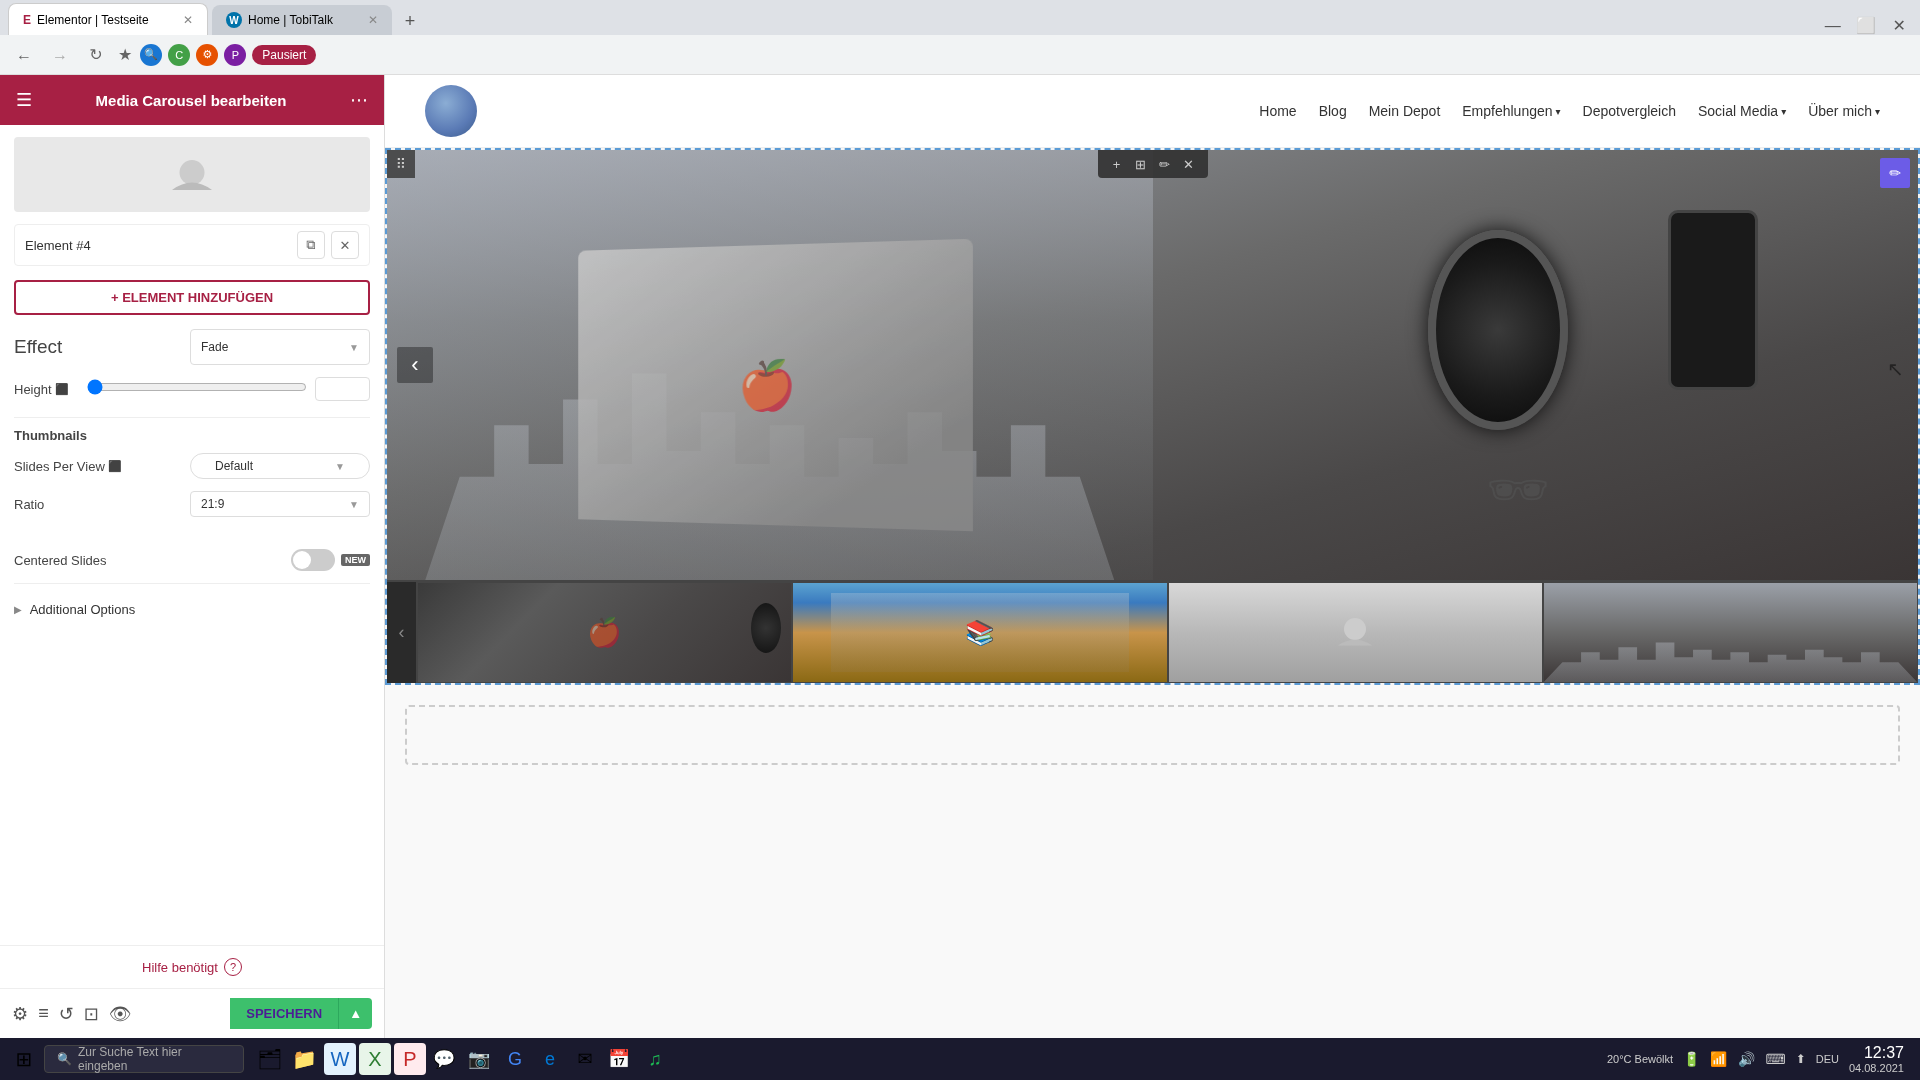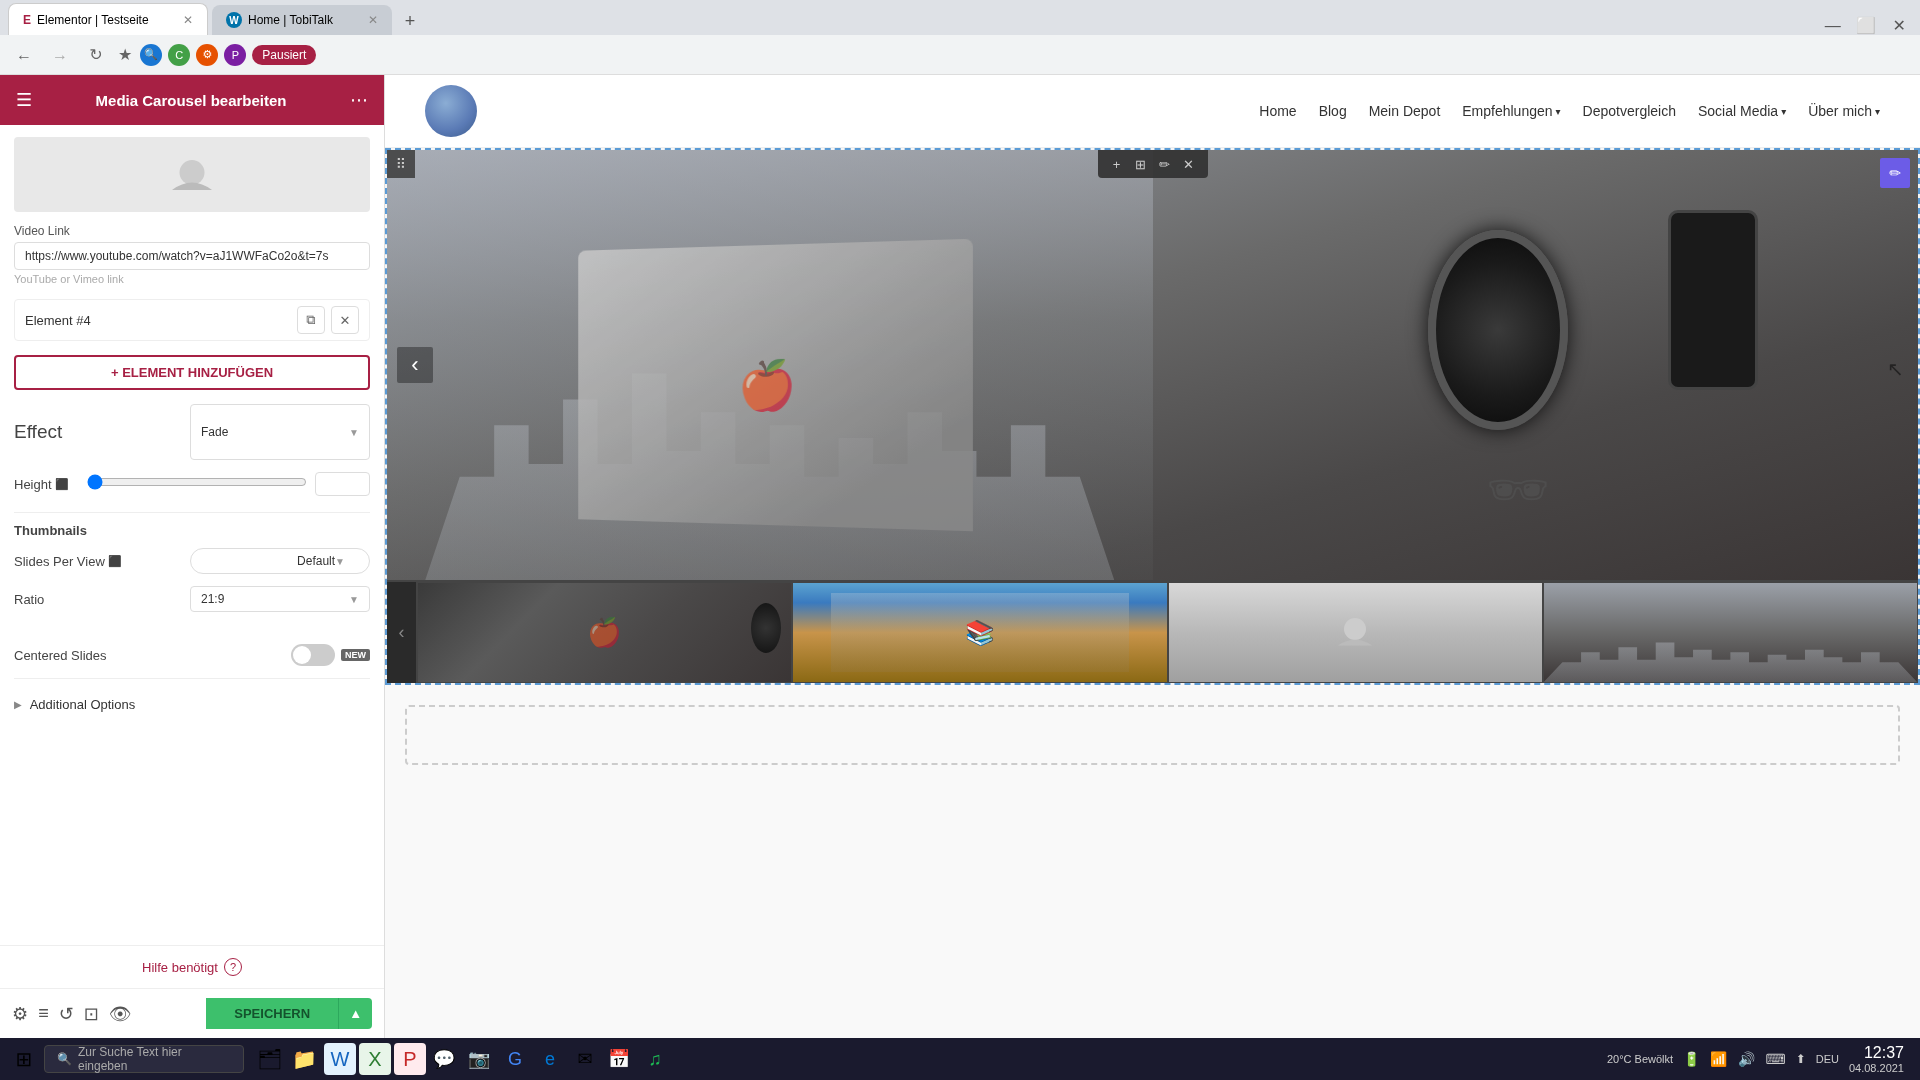--- a/index.html
+++ b/index.html
@@ -76,42 +76,37 @@
 
       
       <div style="width:100%; height:75px; background:#e8e8e8; border-radius:4px; margin-bottom:12px; display:flex; align-items:center; justify-content:center;">
         <svg width="50" height="50" viewBox="0 0 100 100" fill="none">
           <circle cx="50" cy="45" r="25" fill="#ccc"></circle>
           <path d="M10 80 Q50 50 90 80" fill="#bbb"></path>
         </svg>
       </div>
 
       
-      <div style="margin-bottom:14px;">
-        <div style="font-size:12px; color:#555; margin-bottom:4px; font-weight:500;">Video Link</div>
-        <input type="text" style="width: 100%; border: 1px solid rgb(221, 221, 221); border-radius: 4px; padding: 6px 10px; font-size: 12px; color: rgb(51, 51, 51);" value="https://www.youtube.com/watch?v=aJ1WWFaCo2o&amp;t=7s">
-        <div style="font-size:11px; color:#aaa; margin-top:3px;">YouTube or Vimeo link</div>
-      </div>
 
       
       <div style="display:flex; align-items:center; justify-content:space-between; margin-bottom:14px; border:1px solid #eee; padding:6px 10px; border-radius:4px;gap:9px;">
         <span style="font-size:13px; color:#333; font-weight:500;">Element #4</span>
         <div style="display:flex; gap:6px;">
           <button style="background:none; border:1px solid #ddd; border-radius:4px; width:28px; height:28px; display:flex; align-items:center; justify-content:center; cursor:pointer; font-size:13px; color:#666;">⧉</button>
           <button style="background:none; border:1px solid #ddd; border-radius:4px; width:28px; height:28px; display:flex; align-items:center; justify-content:center; cursor:pointer; font-size:13px; color:#666;">✕</button>
         </div>
       </div>
 
       
       <button style="width:100%; background:#fff; border:2px solid #a72044; color:#a72044; padding:8px; border-radius:4px; font-size:13px; font-weight:bold; cursor:pointer; margin-bottom:14px;">+ ELEMENT HINZUFÜGEN</button>
 
       
       <div style="display:flex; align-items:center; justify-content:space-between; margin-bottom:12px;">
         <span style="font-size:19px; color:#444;">Effect</span>
-        <div style="flex:0 0 180px; border:1px solid #ddd; border-radius:4px; padding:20px 10px; font-size:12px; color:#333; background:#fff; cursor:pointer; display:flex; align-items:center; justify-content:space-between;">
+        <div style="flex:0 0 180px; border:1px solid #ddd; border-radius:4px; padding:10px 10px; font-size:12px; color:#333; background:#fff; cursor:pointer; display:flex; align-items:center; justify-content:space-between;">
           <span>Fade</span>
           <span style="font-size:10px; color:#999;">▼</span>
         </div>
       </div>
 
       
       <div style="display:flex; align-items:center; margin-bottom:16px; gap:8px;">
         <span style="font-size:13px; color:#444; min-width:65px; display:flex; align-items:center; gap:4px;">
           <span>Height</span>
           <span style="font-size:11px; color:#888;">⬛</span>
@@ -126,21 +121,21 @@
 
       
       <div style="font-size:13px; color:#444; font-weight:600; margin-bottom:10px;">Thumbnails</div>
 
       
       <div style="display:flex; align-items:center; justify-content:space-between; margin-bottom:12px;">
         <span style="font-size:13px; color:#444; display:flex; align-items:center; gap:4px;">
           <span>Slides Per View</span>
           <span style="font-size:11px; color:#888;">⬛</span>
         </span>
-        <div style="flex:0 0 180px; border:1px solid #ddd; border-radius:13px; padding:5px 24px; font-size:12px; color:#333; background:#fff; cursor:pointer; display:flex; align-items:center; justify-content:flex-end;">
+        <div style="flex:0 0 180px; border:1px solid #ddd; border-radius:13px; padding:5px 24px; font-size:12px; color:#333; background:#fff; cursor:pointer; display:flex; align-items:center; justify-content:space-between;">
           <span>Default</span>
           <span style="font-size:10px; color:#999;">▼</span>
         </div>
       </div>
 
       
       <div style="display:flex; align-items:center; justify-content:space-between; margin-bottom:12px;">
         <span style="font-size:13px; color:#444;">Ratio</span>
         <div style="flex:0 0 180px; border:1px solid #ddd; border-radius:4px; padding:5px 10px; font-size:12px; color:#333; background:#fff; cursor:pointer; display:flex; align-items:center; justify-content:space-between;">
           <span>21:9</span>
@@ -175,21 +170,21 @@
     </div>
 
     <div style="background:#fff; height:50px; display:flex; align-items:center; padding:0 12px; gap:10px; border-top:1px solid #eee; flex-shrink:0;">
       <div style="cursor:pointer; color:#555; font-size:18px;">⚙</div>
       <div style="cursor:pointer; color:#555; font-size:18px;">≡</div>
       <div style="cursor:pointer; color:#555; font-size:18px;">↺</div>
       <div style="cursor:pointer; color:#555; font-size:18px;">⊡</div>
       <div style="cursor:pointer; color:#555; font-size:18px;">👁</div>
       <div style="flex:1;"></div>
       <div style="display:flex; border-radius:4px; overflow:hidden;">
-        <button style="background:#3dc06c; color:#14532d; border:none; border-right:1px solid #2da85d; padding:8px 28px; font-size:13px; font-weight:bold; cursor:pointer;margin-left:40px;">SPEICHERN</button>
+        <button style="background:#3dc06c; color:#4c1d95; border:none; border-right:1px solid #2da85d; padding:8px 16px; font-size:13px; font-weight:bold; cursor:pointer;margin-left:40px;">SPEICHERN</button>
         <button style="background:#3dc06c; color:#fff; border:none; padding:8px 10px; font-size:13px; cursor:pointer;">▲</button>
       </div>
     </div>
   </div>
 
   <div style="flex:1; background:#f5f5f5; display:flex; flex-direction:column; overflow:hidden;">
 
     <div style="background:#fff; padding:10px 40px; display:flex; align-items:center; justify-content:space-between; border-bottom:1px solid #eee; flex-shrink:0;">
       <div style="width:52px; height:52px; border-radius:50%; background:#6b8fb8; overflow:hidden; display:flex; align-items:center; justify-content:center;">
         <div style="width:100%; height:100%; background:radial-gradient(circle at 40% 35%, #8badd4 0%, #5a7ab5 60%, #3a5a8a 100%);"></div>

